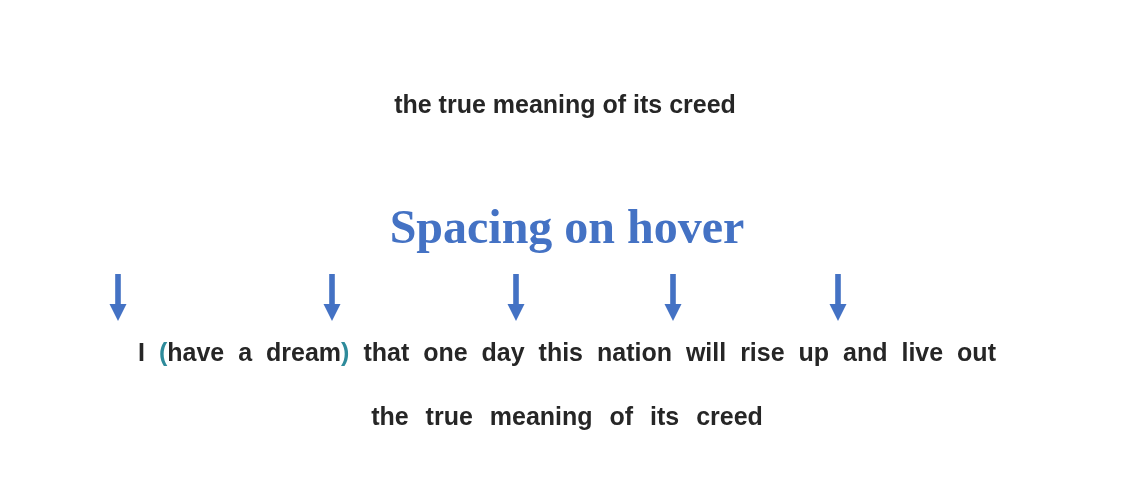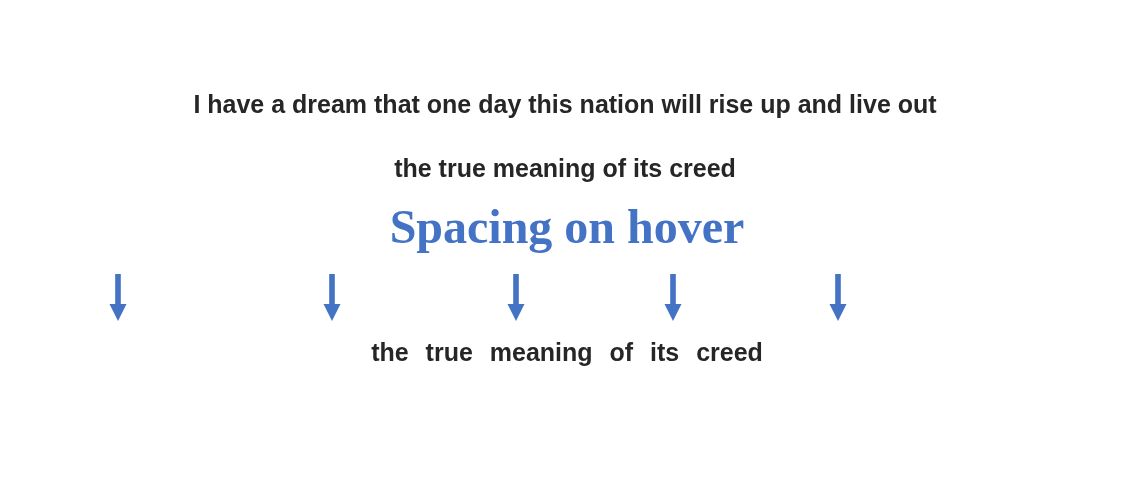--- a/index.html
+++ b/index.html
@@ -90,21 +90,20 @@
     font-weight: bold;
   }
   .nowrapline { display: block; white-space: nowrap; }
 </style>
 </head>
 <body>
 
 <div class="page">
 
   <div class="para-normal">
-    <span class="nowrapline">I have a dream that one day this nation will rise up and live out</span>
     <span class="nowrapline">the true meaning of its creed</span>
   </div>
 
   <div class="heading-hover">Spacing on hover</div>
 
   <div class="arrow-row">
     <div class="arrow" style="left:108px;">
       <svg width="20" height="48" viewBox="0 0 20 48" xmlns="http://www.w3.org/2000/svg">
         <path d="M7.2 0 H12.8 V30 H18.5 L10 47 L1.5 30 H7.2 Z" fill="#4472c4"></path>
       </svg>
@@ -125,16 +124,17 @@
       </svg>
     </div>
     <div class="arrow" style="left:828px;">
       <svg width="20" height="48" viewBox="0 0 20 48" xmlns="http://www.w3.org/2000/svg">
         <path d="M7.2 0 H12.8 V30 H18.5 L10 47 L1.5 30 H7.2 Z" fill="#4472c4"></path>
       </svg>
     </div>
   </div>
 
   <div class="para-spaced">
+    <span class="nowrapline line1"><span>I</span><span>&nbsp;</span><span class="paren">(</span><span>have a dream</span><span class="paren">)</span><span>&nbsp;</span><span>that one day this nation will rise up and live out</span></span>
     <span class="nowrapline line2">the true meaning  of its creed</span>
   </div>
 
 </div>
 
 </body></html>

